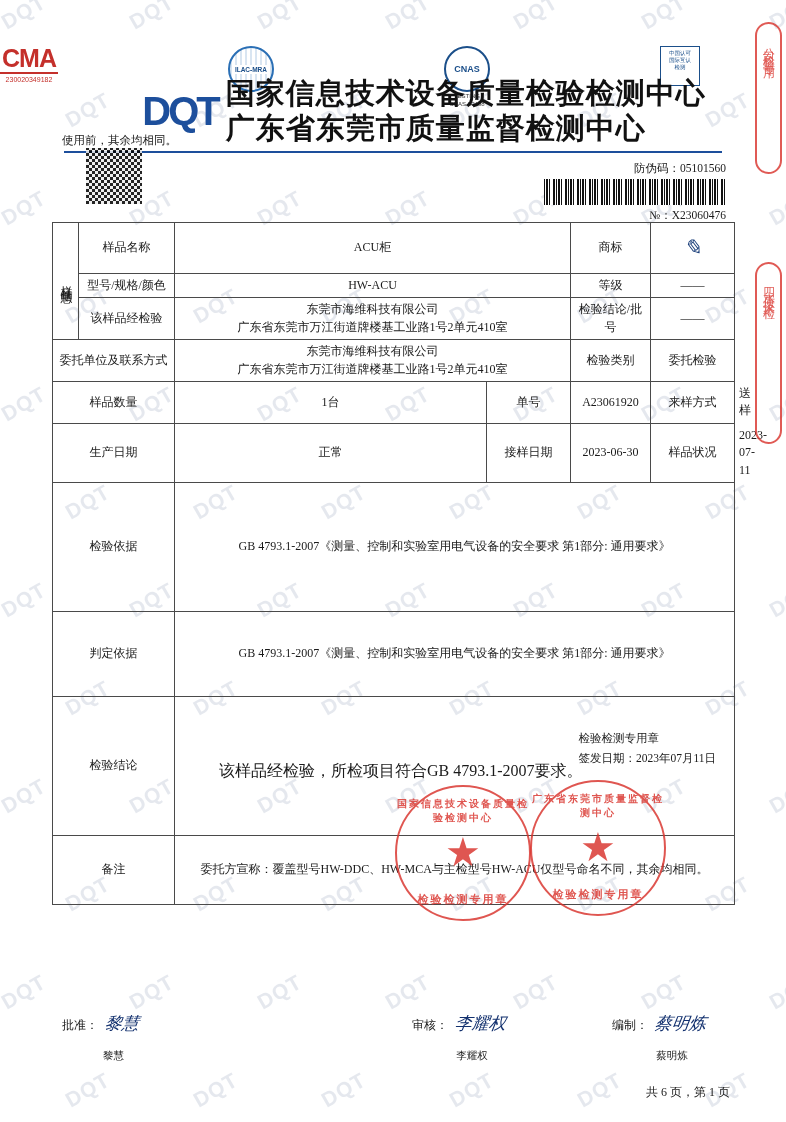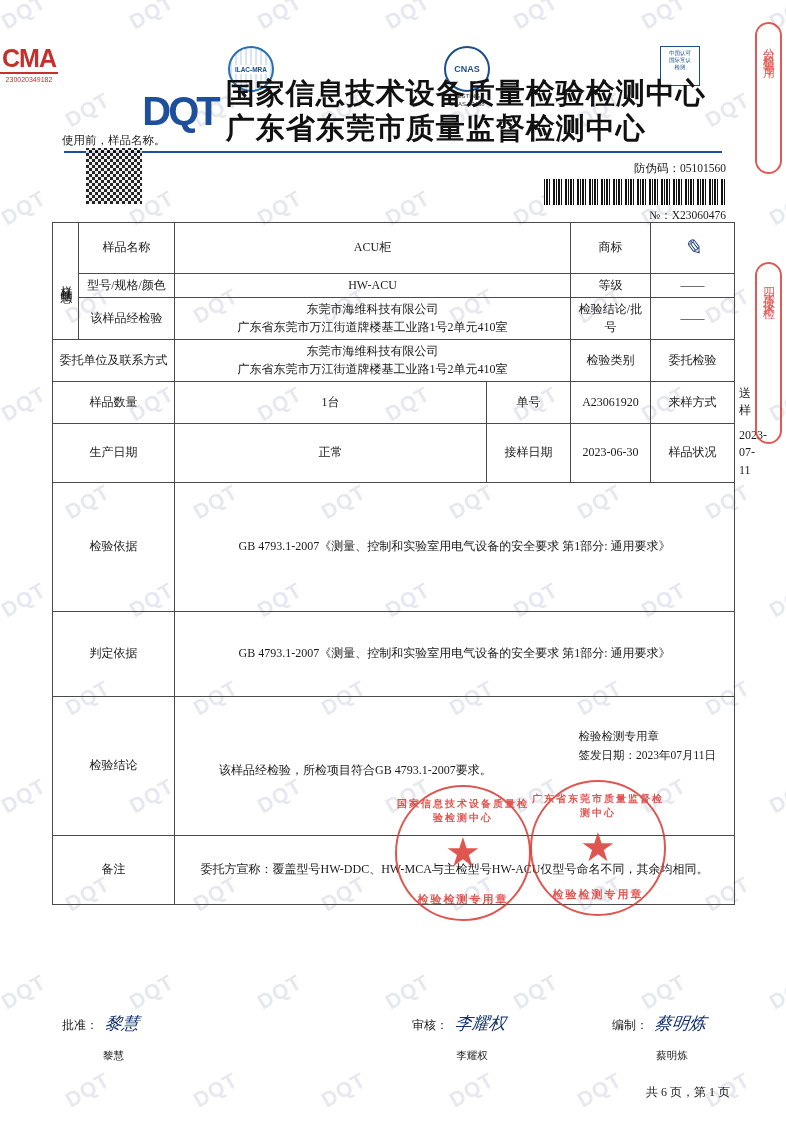--- a/index.html
+++ b/index.html
@@ -254,21 +254,21 @@
     font-size: 22px;
     color: #1b3f7a;
     font-style: italic;
   }
   .concl-inner {
     text-align: left;
     padding-left: 40px;
     position: relative;
     height: 100%;
   }
-  .concl-text { padding-top: 10px; font-size: 12px; }
+  .concl-text { padding-top: 10px; font-size: 16px; }
   .sign-line {
     position: absolute;
     right: 14px;
     bottom: 14px;
     text-align: left;
     font-size: 11.5px;
     line-height: 1.7;
   }
 
   
@@ -482,21 +482,21 @@
     <div class="title-row">
       <div class="anti-fake">
         <span>防伪码：</span><span>05101560</span>
       </div>
       <div class="barcode"></div>
       <div class="report-no">
         <span>№：</span><span>X23060476</span>
       </div>
     </div>
   </div>
-  <div class="scan-note">使用前，样品名称。</div>
+  <div class="scan-note">使用前，其余均相同。</div>
   <div class="qr"></div>
 
   <div class="side-seal" id="seal-top">公司检验专用</div>
   <div class="side-seal" id="seal-mid">四水质技术检</div>
 
   <div class="tbl-wrap">
     <table class="main">
       <colgroup>
         <col style="width:26px">
           <col style="width:96px">

